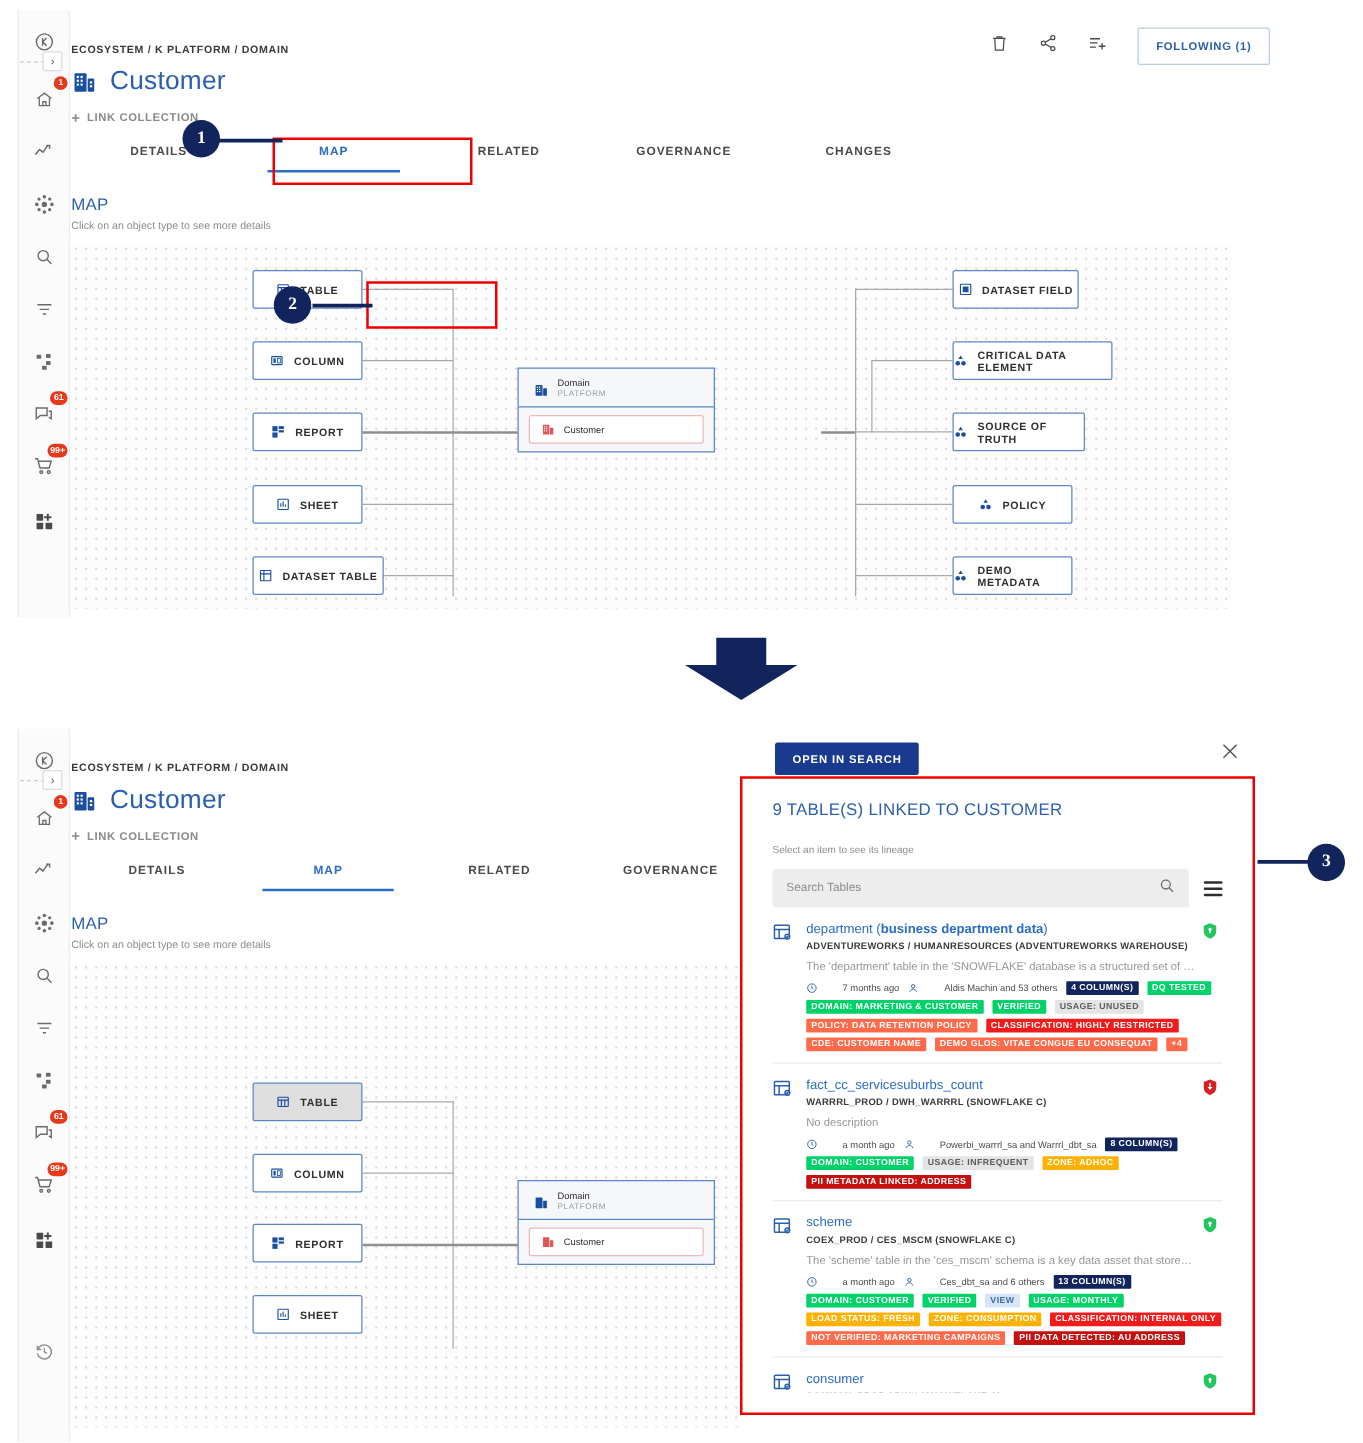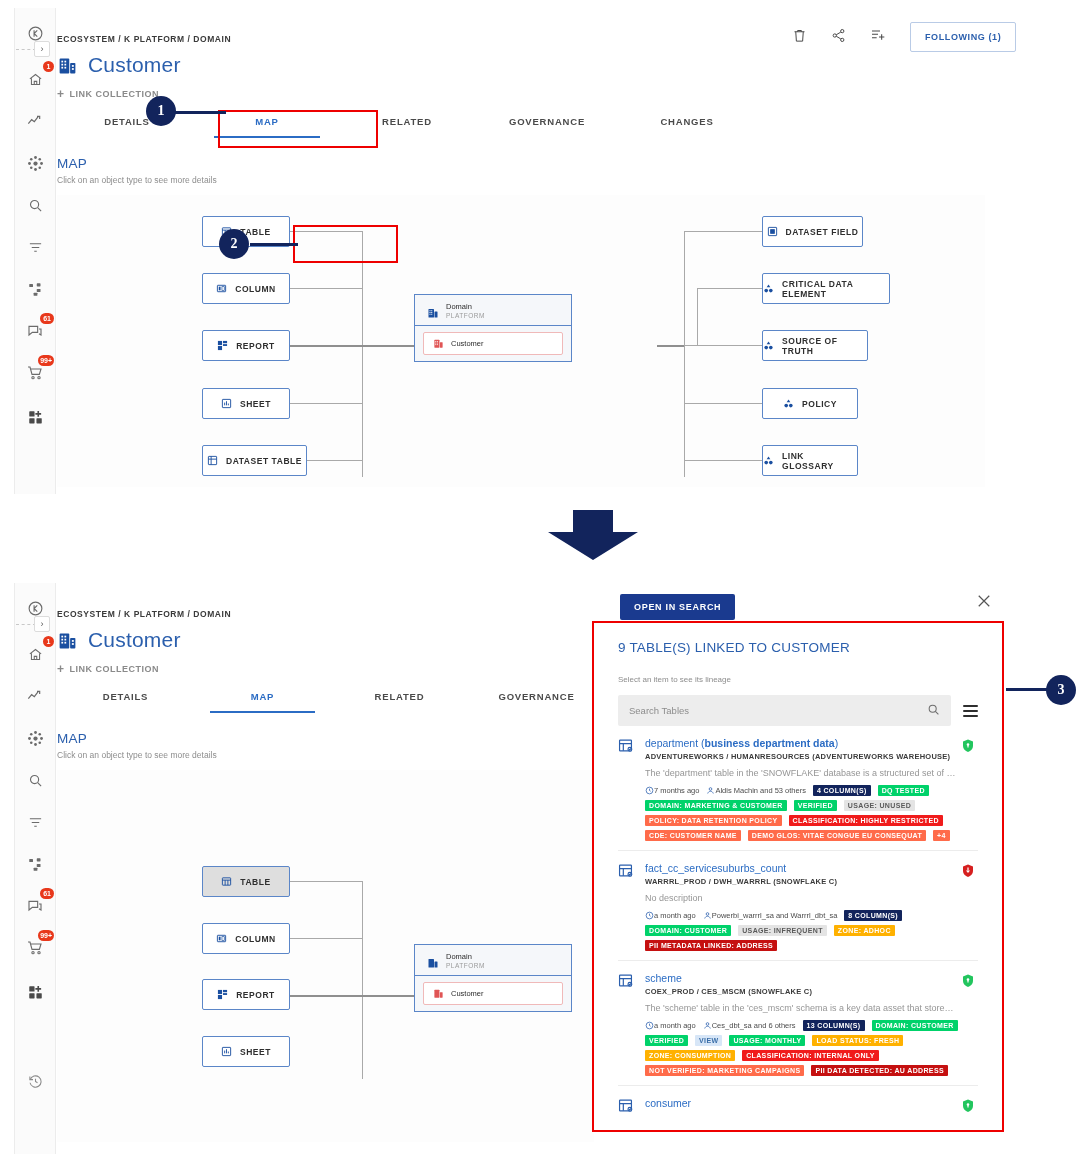--- a/index.html
+++ b/index.html
@@ -140,21 +140,21 @@
   .hamburger span { display:block; height:2px; background:#2e2e2e; border-radius:1px;}
 
   .result { display:flex; padding: 11px 0 9px 0; border-bottom: 1px solid #ececec; position:relative;}
   .res-ic { width: 16px; margin-right: 11px; color:#2b5fad; flex: 0 0 16px; padding-top:1px;}
   .res-body { flex: 1; min-width:0; }
   .res-name { font-size: 10.5px; color:#2b6cc4; }
   .res-name b { font-weight: 700; }
   .res-path { font-size: 7.5px; color:#3a3a3a; letter-spacing:.25px; margin-top: 3px; font-weight:600;}
   .res-desc { font-size: 9px; color:#969696; margin-top: 7px; white-space:nowrap; overflow:hidden; text-overflow:ellipsis;}
   .res-meta { display:flex; flex-wrap: wrap; align-items:center; gap: 4px 7px; margin-top: 7px; }
-  .meta-item { display:flex; align-items:center; gap:0; font-size: 7.5px; color:#4c4c4c; }
+  .meta-item { display:flex; align-items:center; gap:20px; font-size: 7.5px; color:#4c4c4c; }
   .meta-item .mic { width:9px; height:9px; color:#2b5fad; }
   .tag {
     font-size: 7px; letter-spacing:.35px; font-weight:700; padding: 2px 4px; border-radius:1px;
     white-space: nowrap;
   }
   .res-shield { position:absolute; right: 4px; top: 12px; width: 12px; height: 13px; }
 </style>
 </head>
 <body>
 
@@ -427,21 +427,21 @@
         <span>POLICY</span>
       </div>
       <div class="node" style="left:705px; top:250px; width:96px;">
         <span class="nic">
           <svg width="11" height="11" viewBox="0 0 24 24" fill="#1a4fa0">
               <path d="M12 3l4 6H8z"></path>
               <circle cx="7" cy="16.5" r="4"></circle>
               <circle cx="17" cy="16.5" r="4"></circle>
             </svg>
         </span>
-        <span>LINK GLOSSARY</span>
+        <span>DEMO METADATA</span>
       </div>
     </div>
   </div>
 
   <div style="position:absolute; left:792px; top:22px; display:flex; align-items:center; gap:24px;">
     <span>
       <svg width="15" height="15" viewBox="0 0 24 24" fill="none" stroke="#4a4a4a" stroke-width="1.6">
           <path d="M4 6h16M9 6V4h6v2M6 6l1 15h10l1-15"></path>
         </svg>
     </span>

